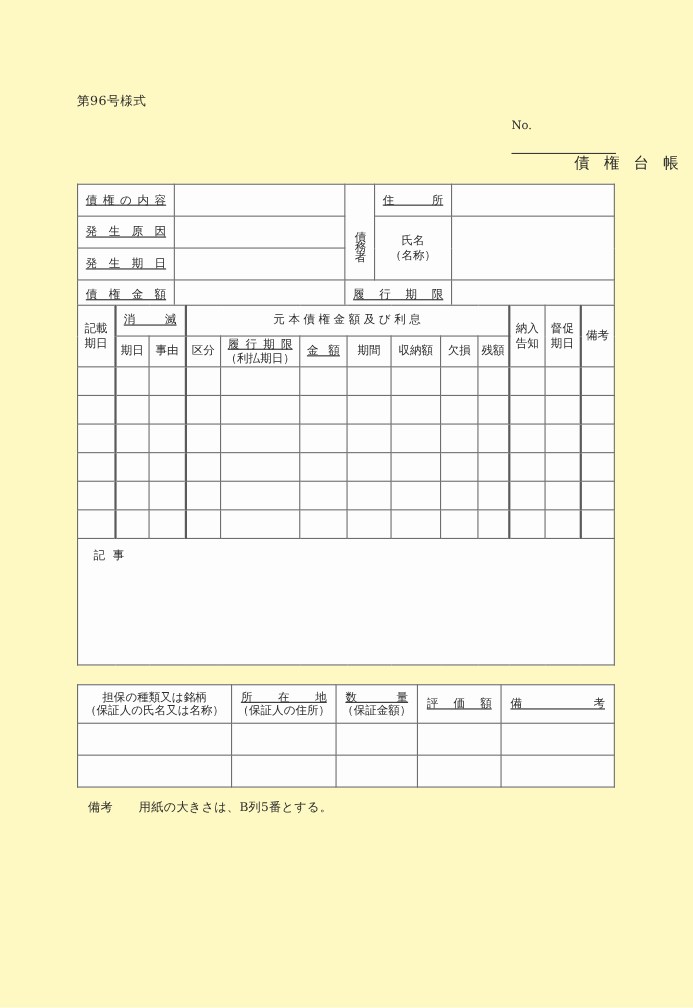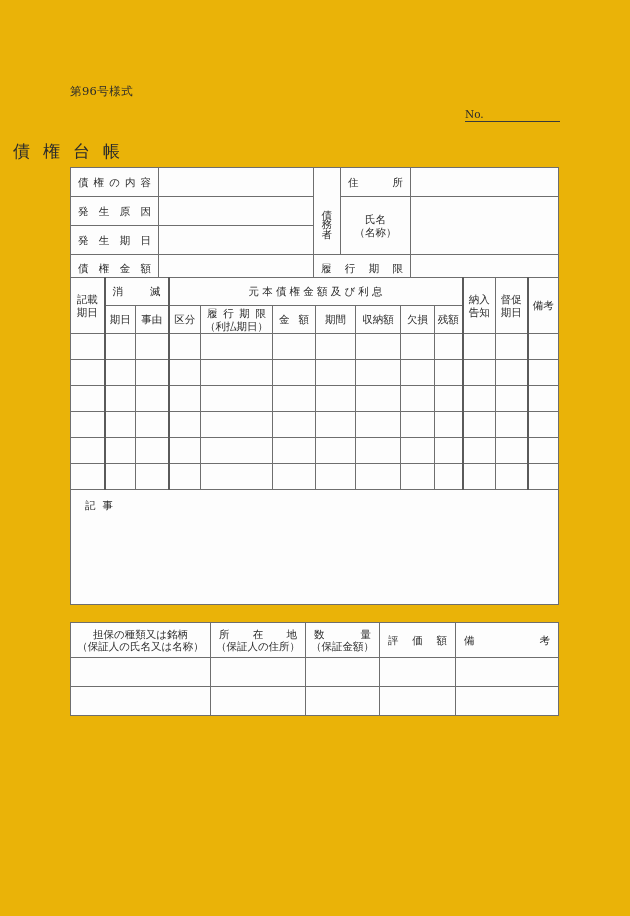--- a/index.html
+++ b/index.html
@@ -14,51 +14,51 @@
     font-family: "DejaVu Serif", "Liberation Serif", serif;
     color: #2b2b2b;
     overflow: hidden;
   }
 
   .page {
     position: absolute;
     left: 0; top: 0;
     width: 630px;
     height: 916px;
-    background: #eab308;
+    background: #fef9c3;
   }
 
   
   .form-code {
     position: absolute;
     left: 70px;
     top: 84px;
     font-size: 11.5px;
     letter-spacing: 0.4px;
     white-space: nowrap;
   }
 
   .no-field {
     position: absolute;
     left: 465px;
     top: 108px;
     width: 95px;
     font-size: 10.5px;
     border-bottom: 1px solid #3a3a3a;
-    padding-bottom: 1px;
+    padding-bottom: 19px;
     white-space: nowrap;
   }
 
   .doc-title {
     position: absolute;
     left: 0;
     top: 140px;
     width: 630px;
-    text-align: left;
-    font-size: 17px;
+    text-align: right;
+    font-size: 14px;
     letter-spacing: 13px;
     text-indent: 13px;
     white-space: nowrap;
   }
 
   
   table.grid {
     position: absolute;
     border-collapse: collapse;
     table-layout: fixed;
@@ -75,20 +75,21 @@
     overflow: hidden;
   }
 
   
   .sp {
     display: block;
     padding: 0 7px;
     text-align: justify;
     text-align-last: justify;
     white-space: nowrap;
+    text-decoration: underline;
   }
   .sp2 {
     display: block;
     text-align: center;
     white-space: nowrap;
   }
 
   
   .vert {
     display: block;
@@ -420,14 +421,19 @@
       </tr>
 
       <tr>
         <td class="kiji" colspan="13">
           <span class="kiji-label">記事</span>
         </td>
       </tr>
     </tbody>
   </table>
 
+  <div class="footer-note">
+    <span>備考</span>
+    <span class="gap"></span>
+    <span>用紙の大きさは、B列5番とする。</span>
+  </div>
 
 </div>
 
 </body></html>

